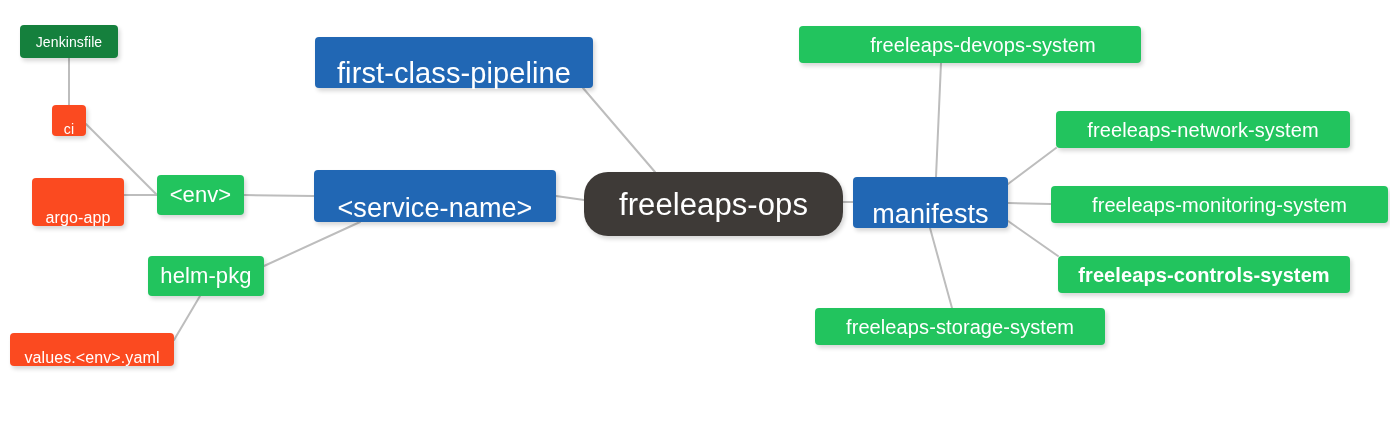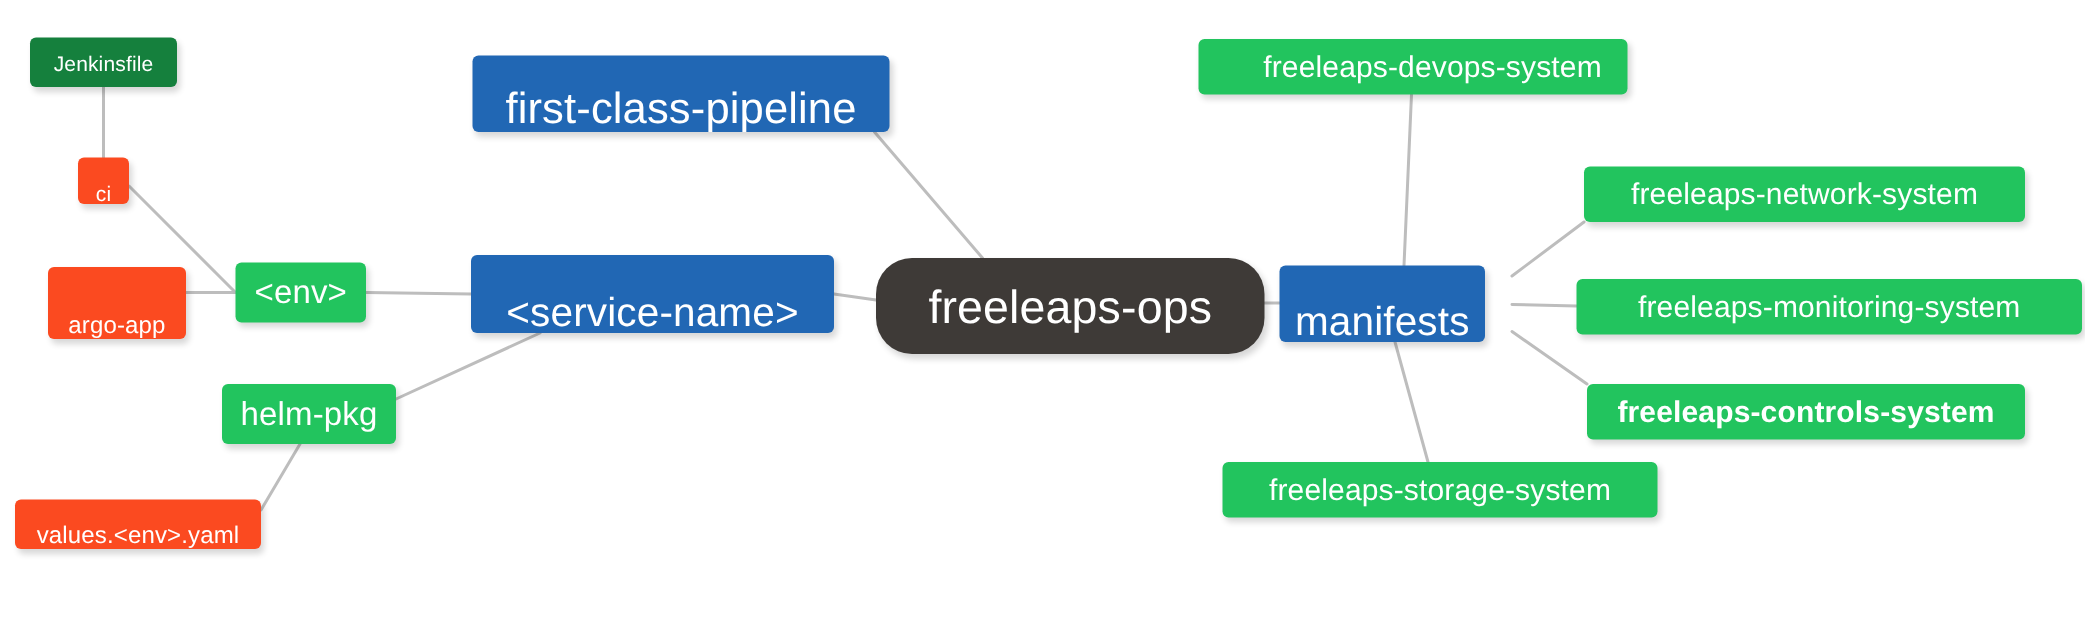--- a/index.html
+++ b/index.html
@@ -88,24 +88,24 @@
       </div>
       <div class="node n-blue" style="left: 315px; top: 37px; width: 278px; height: 51px; font-size: 29px;">
         <span>first-class-pipeline</span>
       </div>
       <div class="node n-blue" style="left: 314px; top: 170px; width: 242px; height: 52px; font-size: 27px;">
         <span>&lt;service-name&gt;</span>
       </div>
       <div class="node n-root" style="left: 584px; top: 172px; width: 259px; height: 64px; font-size: 31px; border-radius: 24px;">
         <span>freeleaps-ops</span>
       </div>
-      <div class="node n-blue" style="left: 853px; top: 177px; width: 137px; height: 51px; font-size: 27px;">
+      <div class="node n-blue" style="left: 853px; top: 177px; width: 155px; height: 51px; font-size: 27px;">
         <span>manifests</span>
       </div>
-      <div class="node n-green" style="left: 799px; top: 26px; width: 286px; height: 37px; font-size: 20px; padding-left: 26px;">
+      <div class="node n-green" style="left: 799px; top: 26px; width: 342px; height: 37px; font-size: 20px; padding-left: 26px;">
         <span>freeleaps-devops-system</span>
       </div>
       <div class="node n-green" style="left: 1056px; top: 111px; width: 294px; height: 37px; font-size: 20px;">
         <span>freeleaps-network-system</span>
       </div>
       <div class="node n-green" style="left: 1051px; top: 186px; width: 337px; height: 37px; font-size: 20px;">
         <span>freeleaps-monitoring-system</span>
       </div>
       <div class="node n-green" style="left: 1058px; top: 256px; width: 292px; height: 37px; font-size: 20px; font-weight: bold;">
         <span>freeleaps-controls-system</span>

